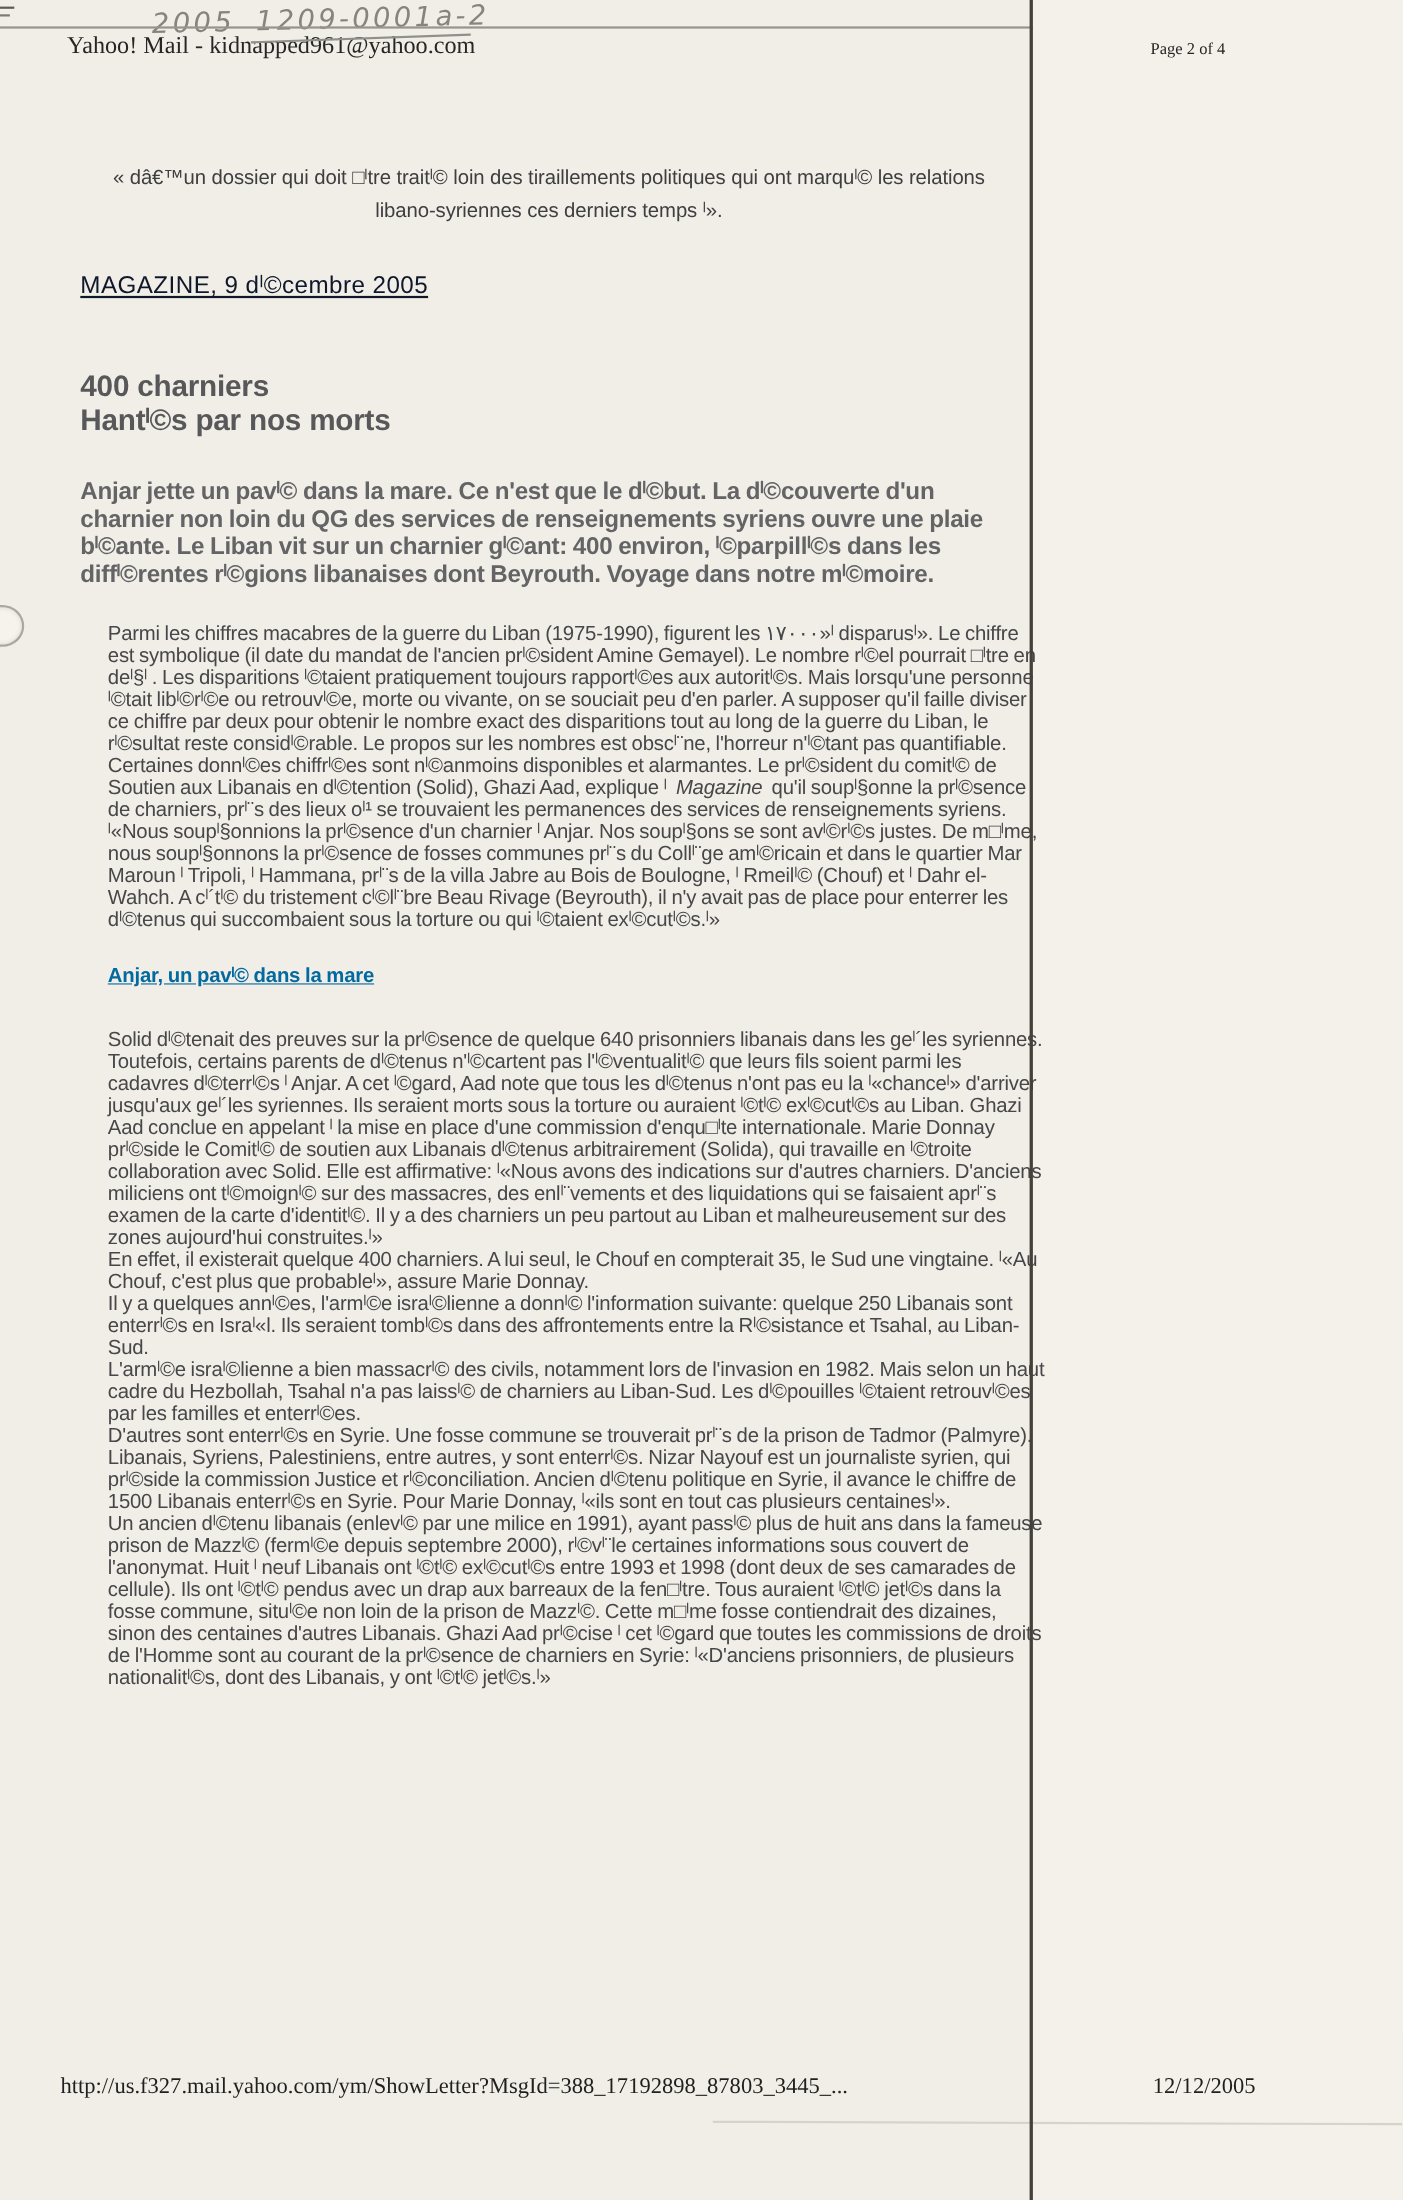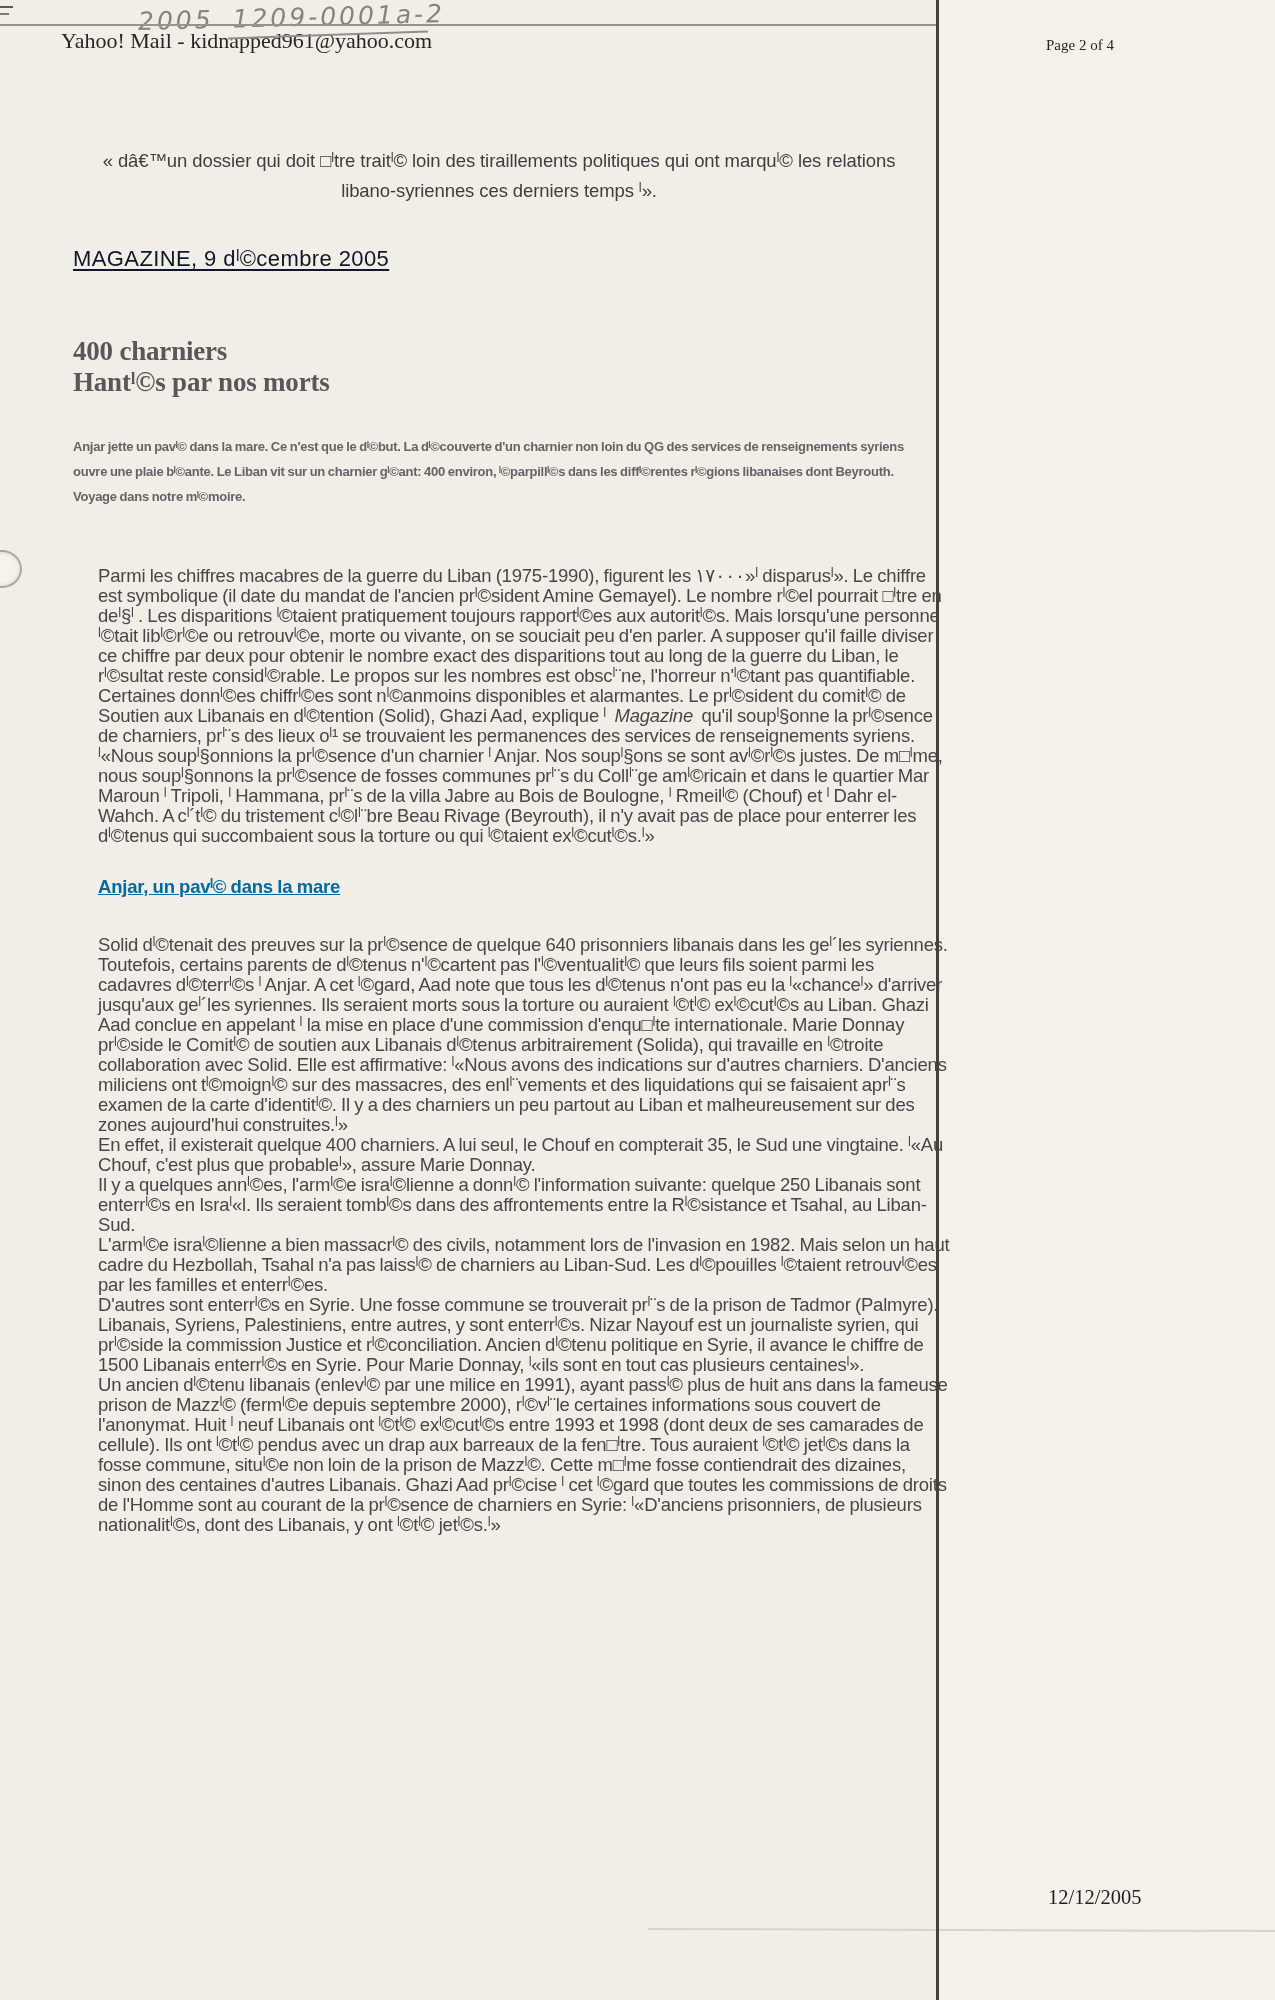--- a/index.html
+++ b/index.html
@@ -32,22 +32,22 @@
   .footer-url { position:absolute; left:55px; top:1886px; font-family:"Liberation Serif","DejaVu Serif",serif;
     font-size:20.5px; color:#1f1f1f; z-index:1; white-space:nowrap; }
   .footer-date { position:absolute; left:1048px; top:1886px; font-family:"Liberation Serif","DejaVu Serif",serif;
     font-size:20.5px; color:#1f1f1f; z-index:1; }
   
   .quote { position:absolute; left:73px; top:146px; width:852px; font-size:18.5px; line-height:30px;
     color:#3e3e41; letter-spacing:-0.1px; z-index:1;text-align:center; }
   .source { position:absolute; left:73px; top:246px; font-size:22px; color:#0f172a;
     text-decoration:underline; text-underline-offset:3px; letter-spacing:0.4px; z-index:1; }
   .title { position:absolute; left:73px; top:336px; font-size:27px; font-weight:bold; color:#58585a;
-    line-height:31px; letter-spacing:-0.2px; z-index:1;font-family:Liberation Serif, serif; }
-  .lead { position:absolute; left:73px; top:434px; width:860px; font-size:13px; font-weight:bold;
+    line-height:31px; letter-spacing:-0.2px; z-index:1; }
+  .lead { position:absolute; left:73px; top:434px; width:860px; font-size:22px; font-weight:bold;
     color:#646467; line-height:25px; letter-spacing:-0.25px; word-spacing:-0.6px; z-index:1; }
   .body { position:absolute; left:73px; top:566px; width:852px; font-size:18.5px; color:#47474a;
     line-height:20px; letter-spacing:-0.2px; word-spacing:-0.6px; z-index:1;margin-left:25px; }
   .body p { margin:0; }
   .subheading { font-size:18.5px; font-weight:bold; color:#0369a1; margin:31px 0 38px 0;text-decoration:underline; }
   .it { font-style:italic; padding:0 4px; }
 </style>
 </head>
 <body>
 
@@ -81,14 +81,15 @@
     <div>
         <p>Solid dˡ©tenait des preuves sur la prˡ©sence de quelque 640 prisonniers libanais dans les geˡ´les syriennes. Toutefois, certains parents de dˡ©tenus n'ˡ©cartent pas l'ˡ©ventualitˡ© que leurs fils soient parmi les cadavres dˡ©terrˡ©s ˡ  Anjar. A cet ˡ©gard, Aad note que tous les dˡ©tenus n'ont pas eu la ˡ«chanceˡ» d'arriver jusqu'aux geˡ´les syriennes. Ils seraient morts sous la torture ou auraient ˡ©tˡ© exˡ©cutˡ©s au Liban. Ghazi Aad conclue en appelant ˡ  la mise en place d'une commission d'enqu□ˡte internationale. Marie Donnay prˡ©side le Comitˡ© de soutien aux Libanais dˡ©tenus arbitrairement (Solida), qui travaille en ˡ©troite collaboration avec Solid. Elle est affirmative: ˡ«Nous avons des indications sur d'autres charniers. D'anciens miliciens ont tˡ©moignˡ© sur des massacres, des enlˡ¨vements et des liquidations qui se faisaient aprˡ¨s examen de la carte d'identitˡ©. Il y a des charniers un peu partout au Liban et malheureusement sur des zones aujourd'hui construites.ˡ»</p>
         <p>En effet, il existerait quelque 400 charniers. A lui seul, le Chouf en compterait 35, le Sud une vingtaine. ˡ«Au Chouf, c'est plus que probableˡ», assure Marie Donnay.</p>
         <p>Il y a quelques annˡ©es, l'armˡ©e israˡ©lienne a donnˡ© l'information suivante: quelque 250 Libanais sont enterrˡ©s en Israˡ«l. Ils seraient tombˡ©s dans des affrontements entre la Rˡ©sistance et Tsahal, au Liban-Sud.</p>
         <p>L'armˡ©e israˡ©lienne a bien massacrˡ© des civils, notamment lors de l'invasion en 1982. Mais selon un haut cadre du Hezbollah, Tsahal n'a pas laissˡ© de charniers au Liban-Sud. Les dˡ©pouilles ˡ©taient retrouvˡ©es par les familles et enterrˡ©es.</p>
         <p>D'autres sont enterrˡ©s en Syrie. Une fosse commune se trouverait prˡ¨s de la prison de Tadmor (Palmyre). Libanais, Syriens, Palestiniens, entre autres, y sont enterrˡ©s. Nizar Nayouf est un journaliste syrien, qui prˡ©side la commission Justice et rˡ©conciliation. Ancien dˡ©tenu politique en Syrie, il avance le chiffre de 1500 Libanais enterrˡ©s en Syrie. Pour Marie Donnay, ˡ«ils sont en tout cas plusieurs centainesˡ».</p>
         <p>Un ancien dˡ©tenu libanais (enlevˡ© par une milice en 1991), ayant passˡ© plus de huit ans dans la fameuse prison de Mazzˡ© (fermˡ©e depuis septembre 2000), rˡ©vˡ¨le certaines informations sous couvert de l'anonymat. Huit ˡ  neuf Libanais ont ˡ©tˡ© exˡ©cutˡ©s entre 1993 et 1998 (dont deux de ses camarades de cellule). Ils ont ˡ©tˡ© pendus avec un drap aux barreaux de la fen□ˡtre. Tous auraient ˡ©tˡ© jetˡ©s dans la fosse commune, situˡ©e non loin de la prison de Mazzˡ©. Cette m□ˡme fosse contiendrait des dizaines, sinon des centaines d'autres Libanais. Ghazi Aad prˡ©cise ˡ  cet ˡ©gard que toutes les commissions de droits de l'Homme sont au courant de la prˡ©sence de charniers en Syrie: ˡ«D'anciens prisonniers, de plusieurs nationalitˡ©s, dont des Libanais, y ont ˡ©tˡ© jetˡ©s.ˡ»</p>
       </div>
   </div>
 
+  <div class="footer-url">http://us.f327.mail.yahoo.com/ym/ShowLetter?MsgId=388_17192898_87803_3445_...</div>
   <div class="footer-date">12/12/2005</div>
 </div>
 
 </body></html>

